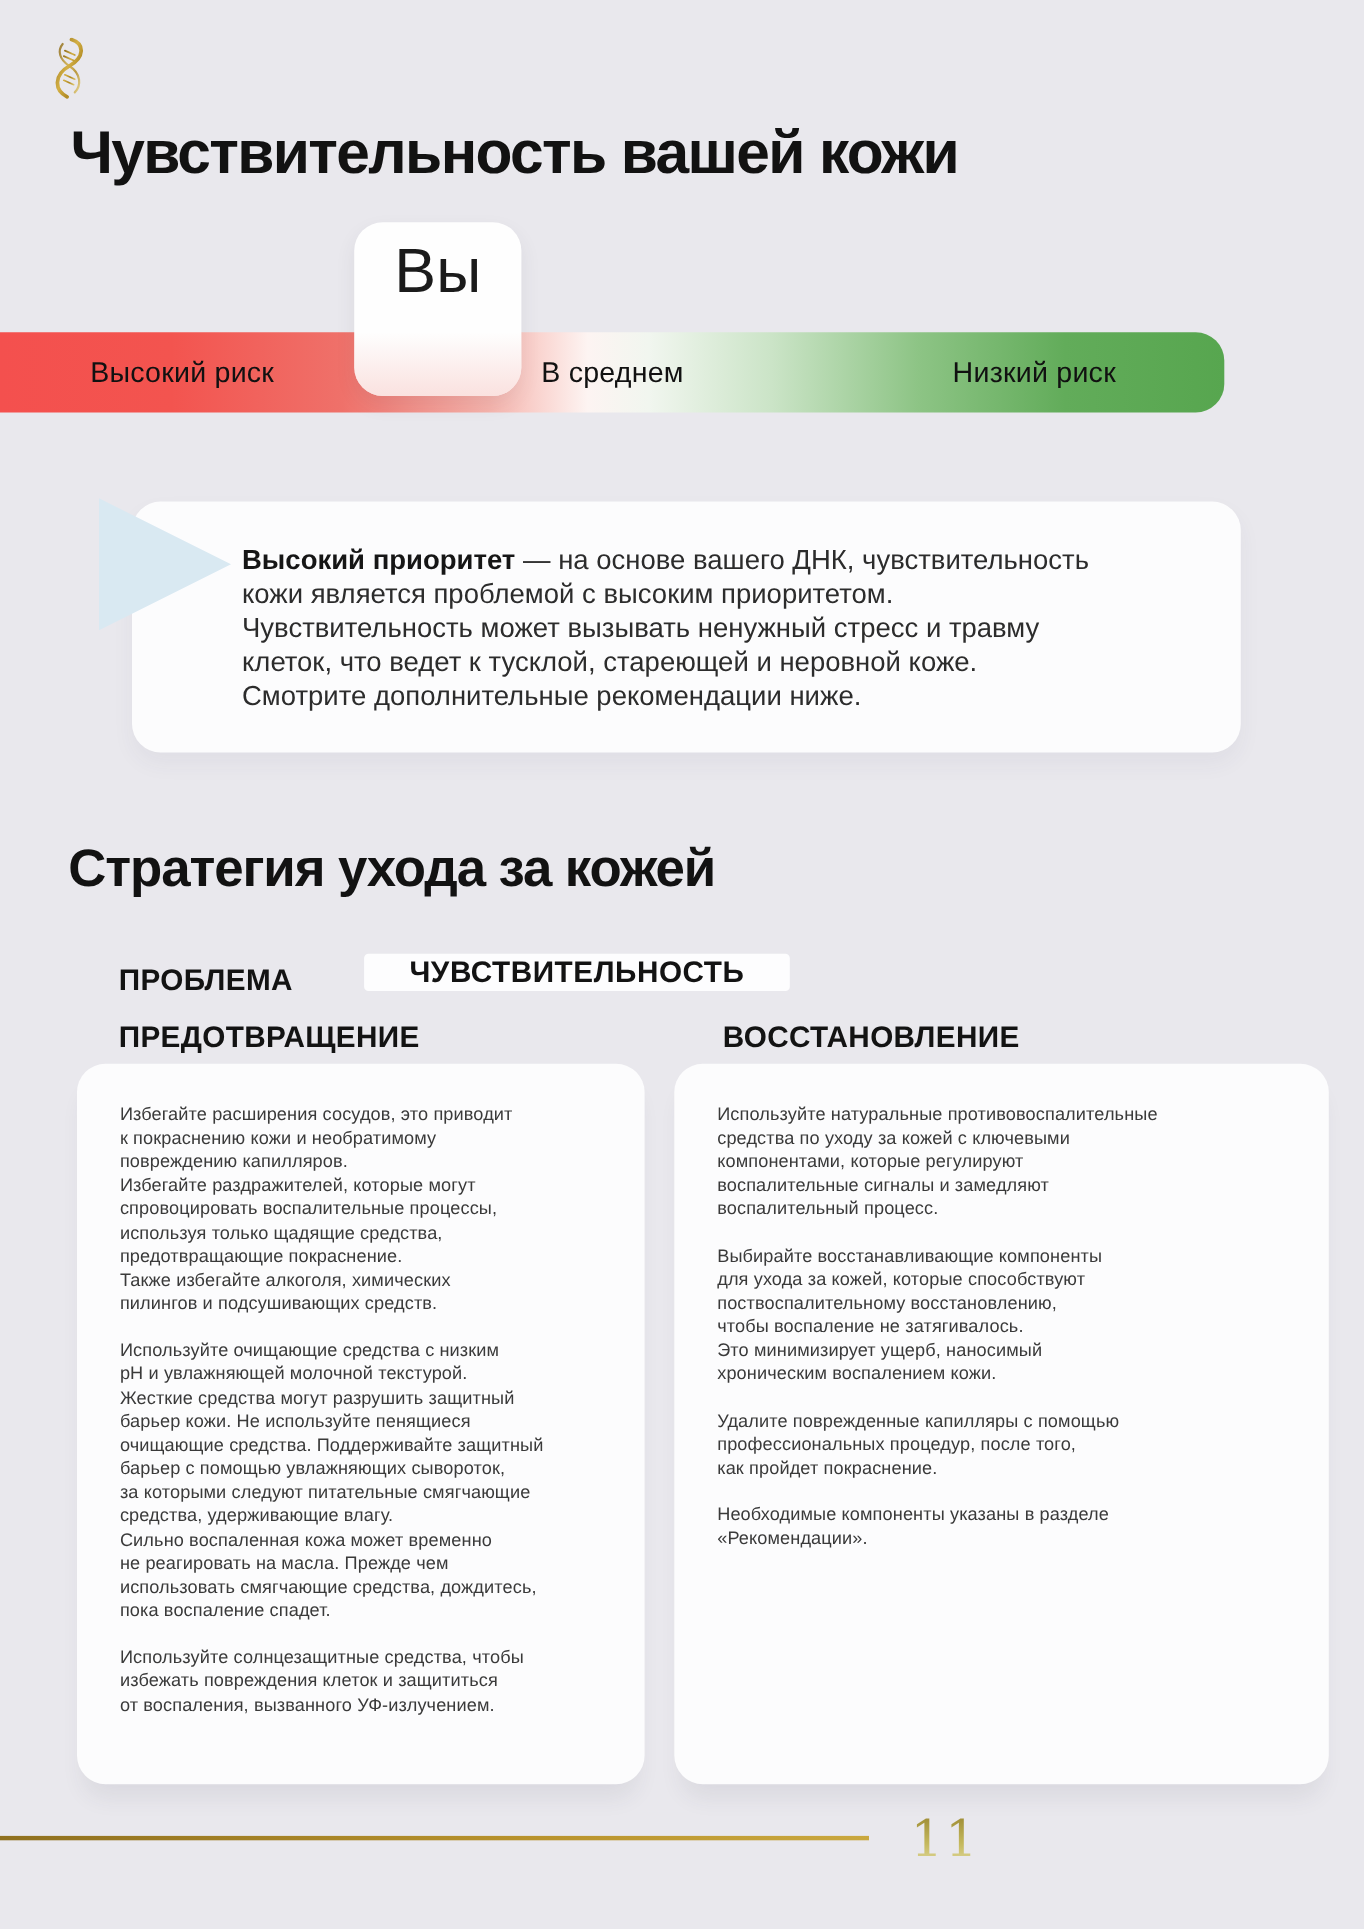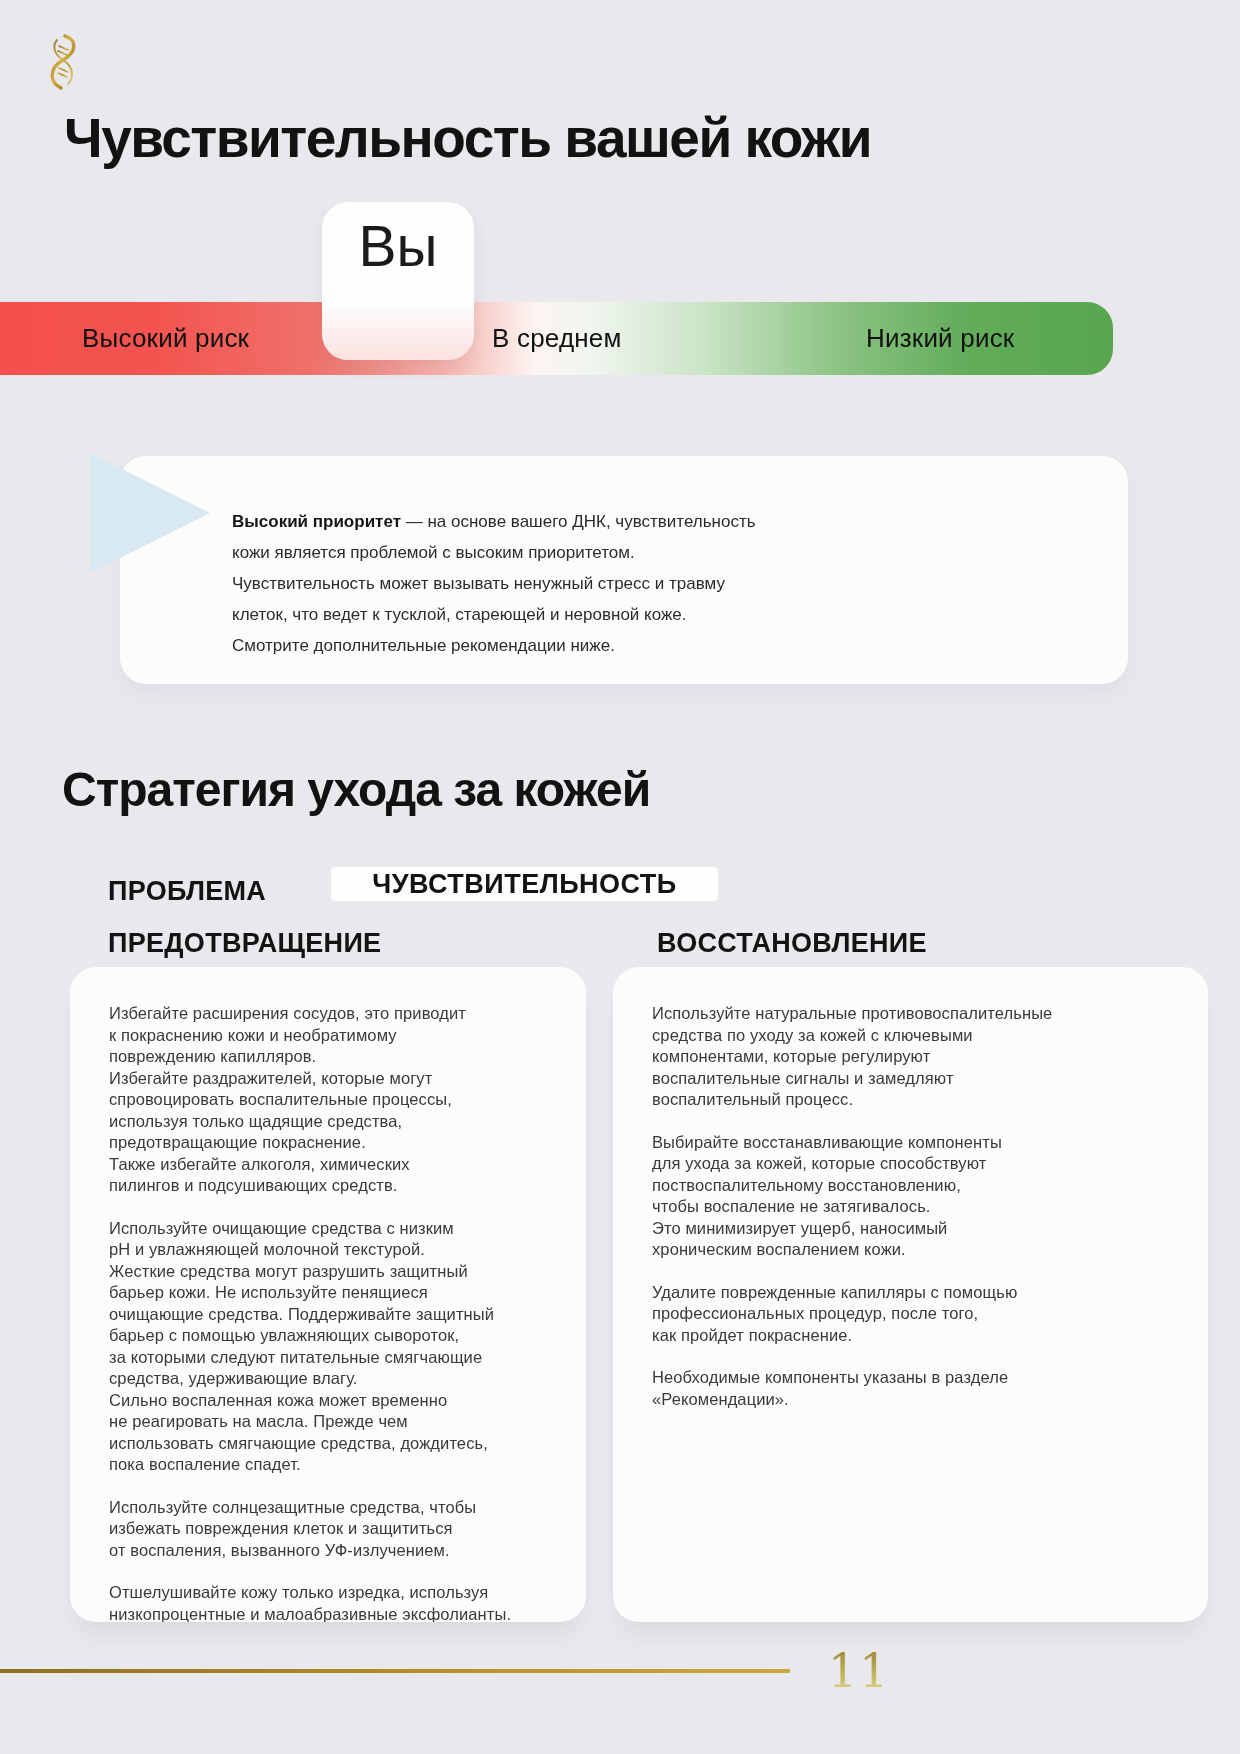--- a/index.html
+++ b/index.html
@@ -63,21 +63,21 @@
     border-bottom:60px solid transparent;
     border-left:120px solid #d9e9f2;
   }
   .callout{
     position:absolute;left:120px;top:456px;width:1008px;height:228px;
     background:#fcfcfd;border-radius:26px;z-index:1;
     box-shadow:0 10px 20px rgba(60,60,90,0.05);
     box-sizing:border-box;padding:38px 30px 0 100px;
   }
   .callout p{
-    margin:12px;font-size:17px;line-height:31px;color:#2c2c2c;white-space:pre-line;
+    margin:0;font-size:25px;line-height:31px;color:#2c2c2c;white-space:pre-line;
   }
   .callout b{font-weight:700;color:#161616;}
 
   
   .section-title{
     position:absolute;left:62px;top:762px;
     font-size:48px;font-weight:800;letter-spacing:-1px;color:#121212;white-space:nowrap;
   }
   .row-label{
     position:absolute;font-size:27px;font-weight:700;color:#131313;letter-spacing:0.3px;white-space:nowrap;margin-left:44px;
@@ -186,22 +186,20 @@
 барьер с помощью увлажняющих сывороток,
 за которыми следуют питательные смягчающие
 средства, удерживающие влагу.
 Сильно воспаленная кожа может временно
 не реагировать на масла. Прежде чем
 использовать смягчающие средства, дождитесь,
 пока воспаление спадет.</p>
       <p>Используйте солнцезащитные средства, чтобы
 избежать повреждения клеток и защититься
 от воспаления, вызванного УФ-излучением.</p>
-      <p>Отшелушивайте кожу только изредка, используя
-низкопроцентные и малоабразивные эксфолианты.</p>
     </div>
   <div class="card right">
       <p>Используйте натуральные противовоспалительные
 средства по уходу за кожей с ключевыми
 компонентами, которые регулируют
 воспалительные сигналы и замедляют
 воспалительный процесс.</p>
       <p>Выбирайте восстанавливающие компоненты
 для ухода за кожей, которые способствуют
 поствоспалительному восстановлению,

